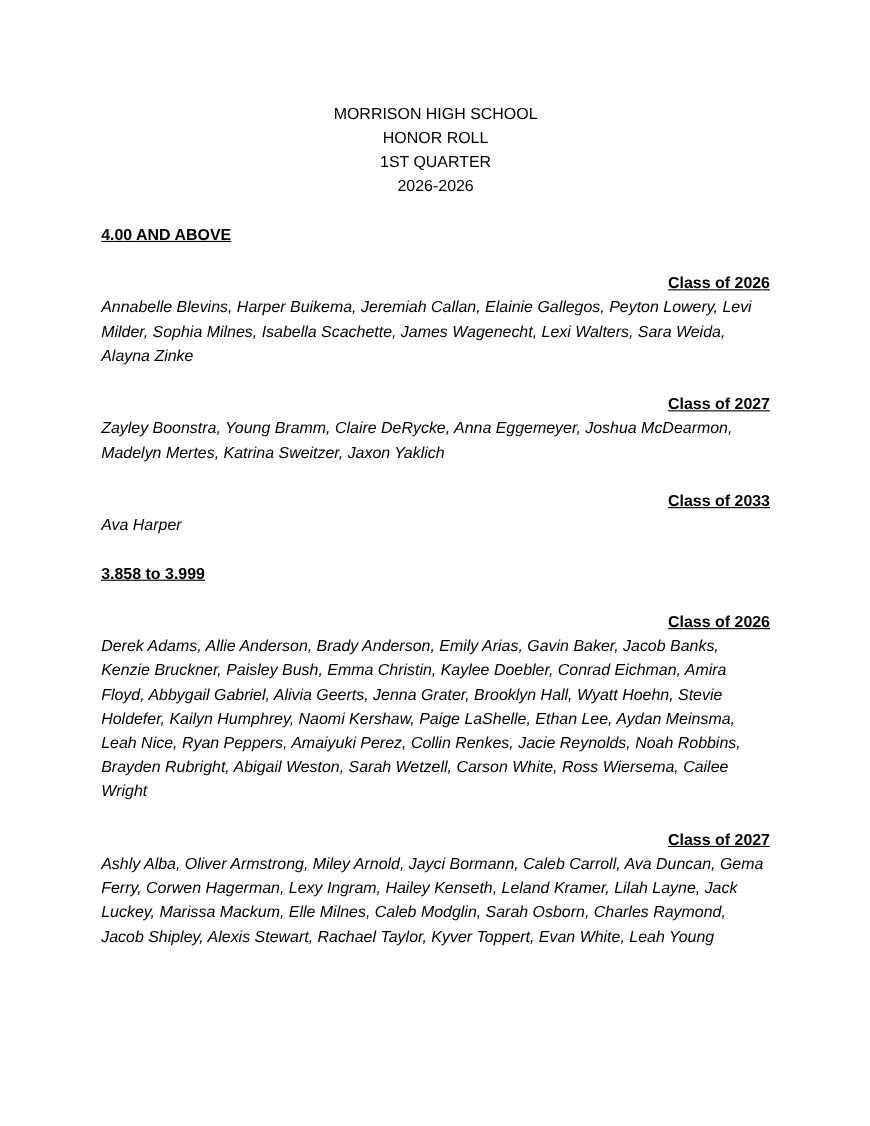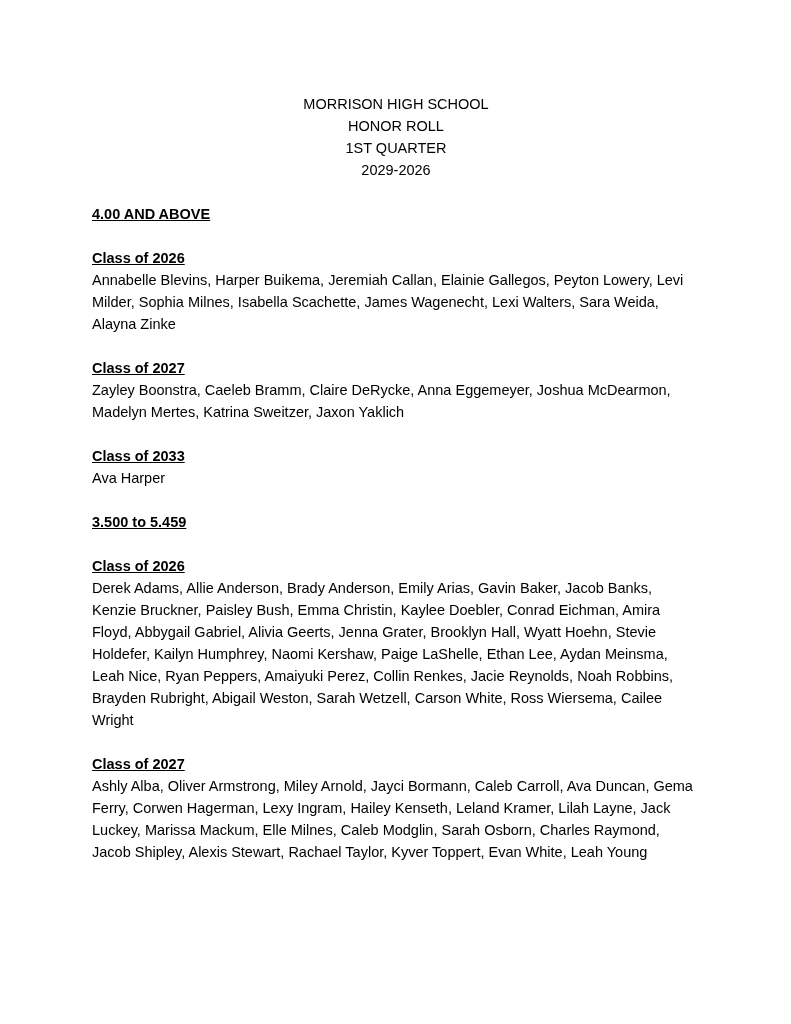--- a/index.html
+++ b/index.html
@@ -33,63 +33,65 @@
     font-weight: bold;
     text-decoration: underline;
     margin-bottom: 22px;
   }
   .class-group {
     margin-bottom: 22px;
   }
   .class-heading {
     font-weight: bold;
     text-decoration: underline;
+    text-align: right;
   }
   .names {
     margin: 0;
+    font-style: italic;
   }
   .section {
     margin-bottom: 0;
     margin-top: 20px;
   }
 </style>
 </head>
 <body>
 
 <div class="page">
 
   <div class="title-block">
     <div class="title-line">MORRISON HIGH SCHOOL</div>
     <div class="title-line">HONOR ROLL</div>
     <div class="title-line">1ST QUARTER</div>
-    <div class="title-line">2029-2026</div>
+    <div class="title-line">2026-2026</div>
   </div>
 
   <div class="section">
     <div class="section-heading">4.00 AND ABOVE</div>
 
     <div class="class-group">
       <div class="class-heading">Class of 2026</div>
       <p class="names">Annabelle Blevins, Harper Buikema, Jeremiah Callan, Elainie Gallegos, Peyton Lowery, Levi Milder, Sophia Milnes, Isabella Scachette, James Wagenecht, Lexi Walters, Sara Weida, Alayna Zinke</p>
     </div>
 
     <div class="class-group">
       <div class="class-heading">Class of 2027</div>
-      <p class="names">Zayley Boonstra, Caeleb Bramm, Claire DeRycke, Anna Eggemeyer, Joshua McDearmon, Madelyn Mertes, Katrina Sweitzer, Jaxon Yaklich</p>
+      <p class="names">Zayley Boonstra, Young Bramm, Claire DeRycke, Anna Eggemeyer, Joshua McDearmon, Madelyn Mertes, Katrina Sweitzer, Jaxon Yaklich</p>
     </div>
 
     <div class="class-group">
       <div class="class-heading">Class of 2033</div>
       <p class="names">Ava Harper</p>
     </div>
 
   </div>
 
   <div class="section">
-    <div class="section-heading">3.500 to 5.459</div>
+    <div class="section-heading">3.858 to 3.999</div>
 
     <div class="class-group">
       <div class="class-heading">Class of 2026</div>
       <p class="names">Derek Adams, Allie Anderson, Brady Anderson, Emily Arias, Gavin Baker, Jacob Banks, Kenzie Bruckner, Paisley Bush, Emma Christin, Kaylee Doebler, Conrad Eichman, Amira Floyd, Abbygail Gabriel, Alivia Geerts, Jenna Grater, Brooklyn Hall, Wyatt Hoehn, Stevie Holdefer, Kailyn Humphrey, Naomi Kershaw, Paige LaShelle, Ethan Lee, Aydan Meinsma, Leah Nice, Ryan Peppers, Amaiyuki Perez, Collin Renkes, Jacie Reynolds, Noah Robbins, Brayden Rubright, Abigail Weston, Sarah Wetzell, Carson White, Ross Wiersema, Cailee Wright</p>
     </div>
 
     <div class="class-group">
       <div class="class-heading">Class of 2027</div>
       <p class="names">Ashly Alba, Oliver Armstrong, Miley Arnold, Jayci Bormann, Caleb Carroll, Ava Duncan, Gema Ferry, Corwen Hagerman, Lexy Ingram, Hailey Kenseth, Leland Kramer, Lilah Layne, Jack Luckey, Marissa Mackum, Elle Milnes, Caleb Modglin, Sarah Osborn, Charles Raymond, Jacob Shipley, Alexis Stewart, Rachael Taylor, Kyver Toppert, Evan White, Leah Young</p>
     </div>

